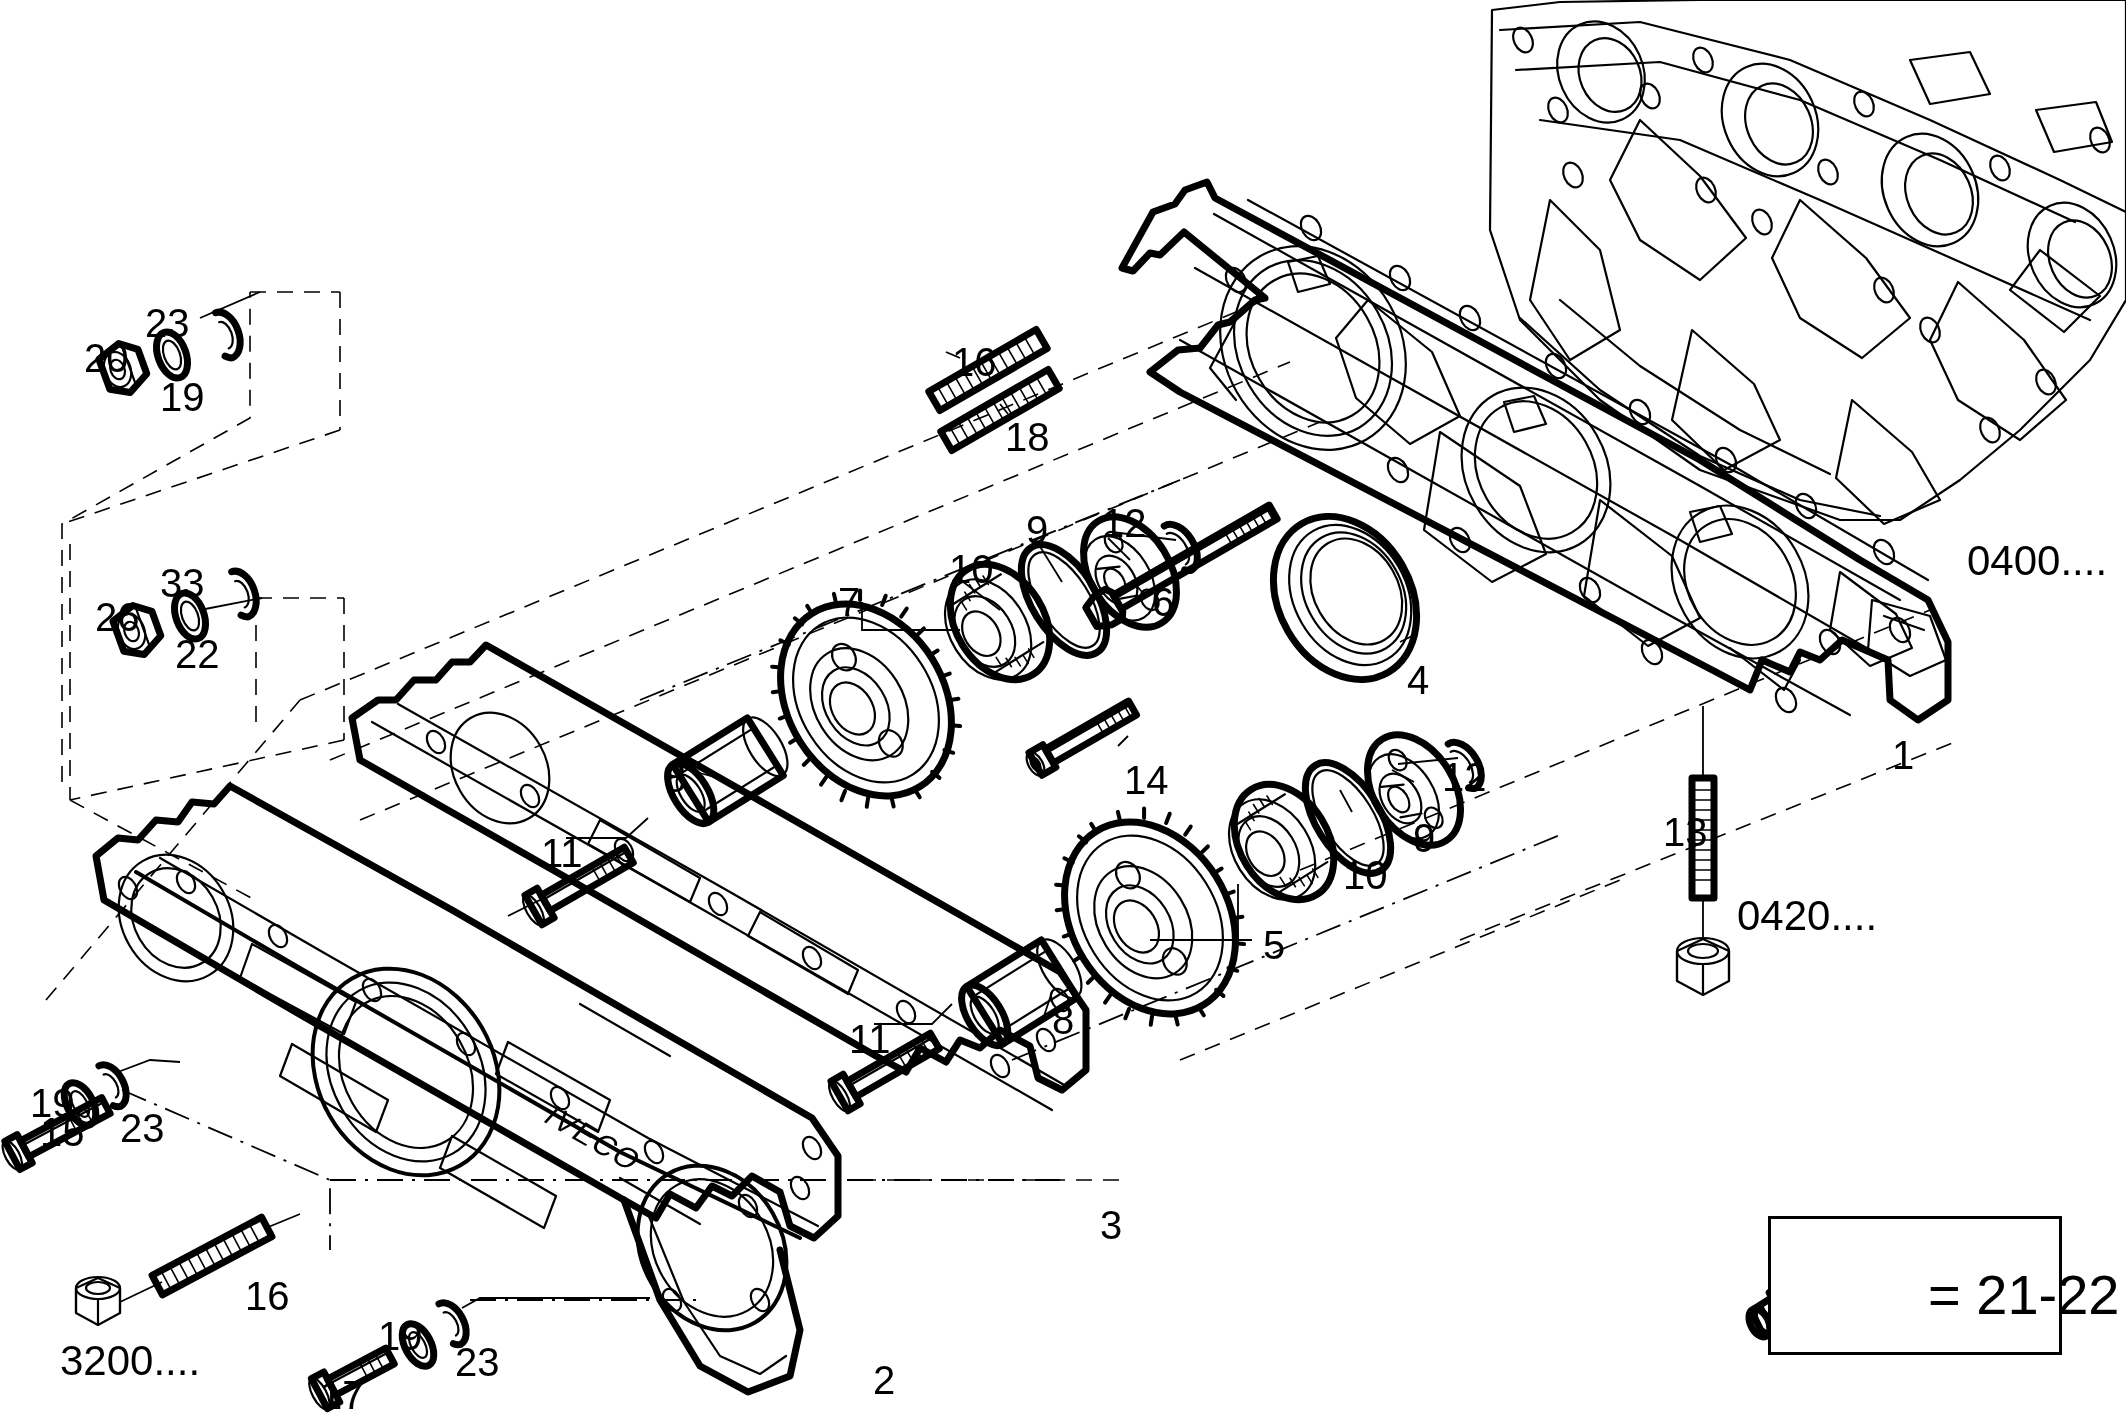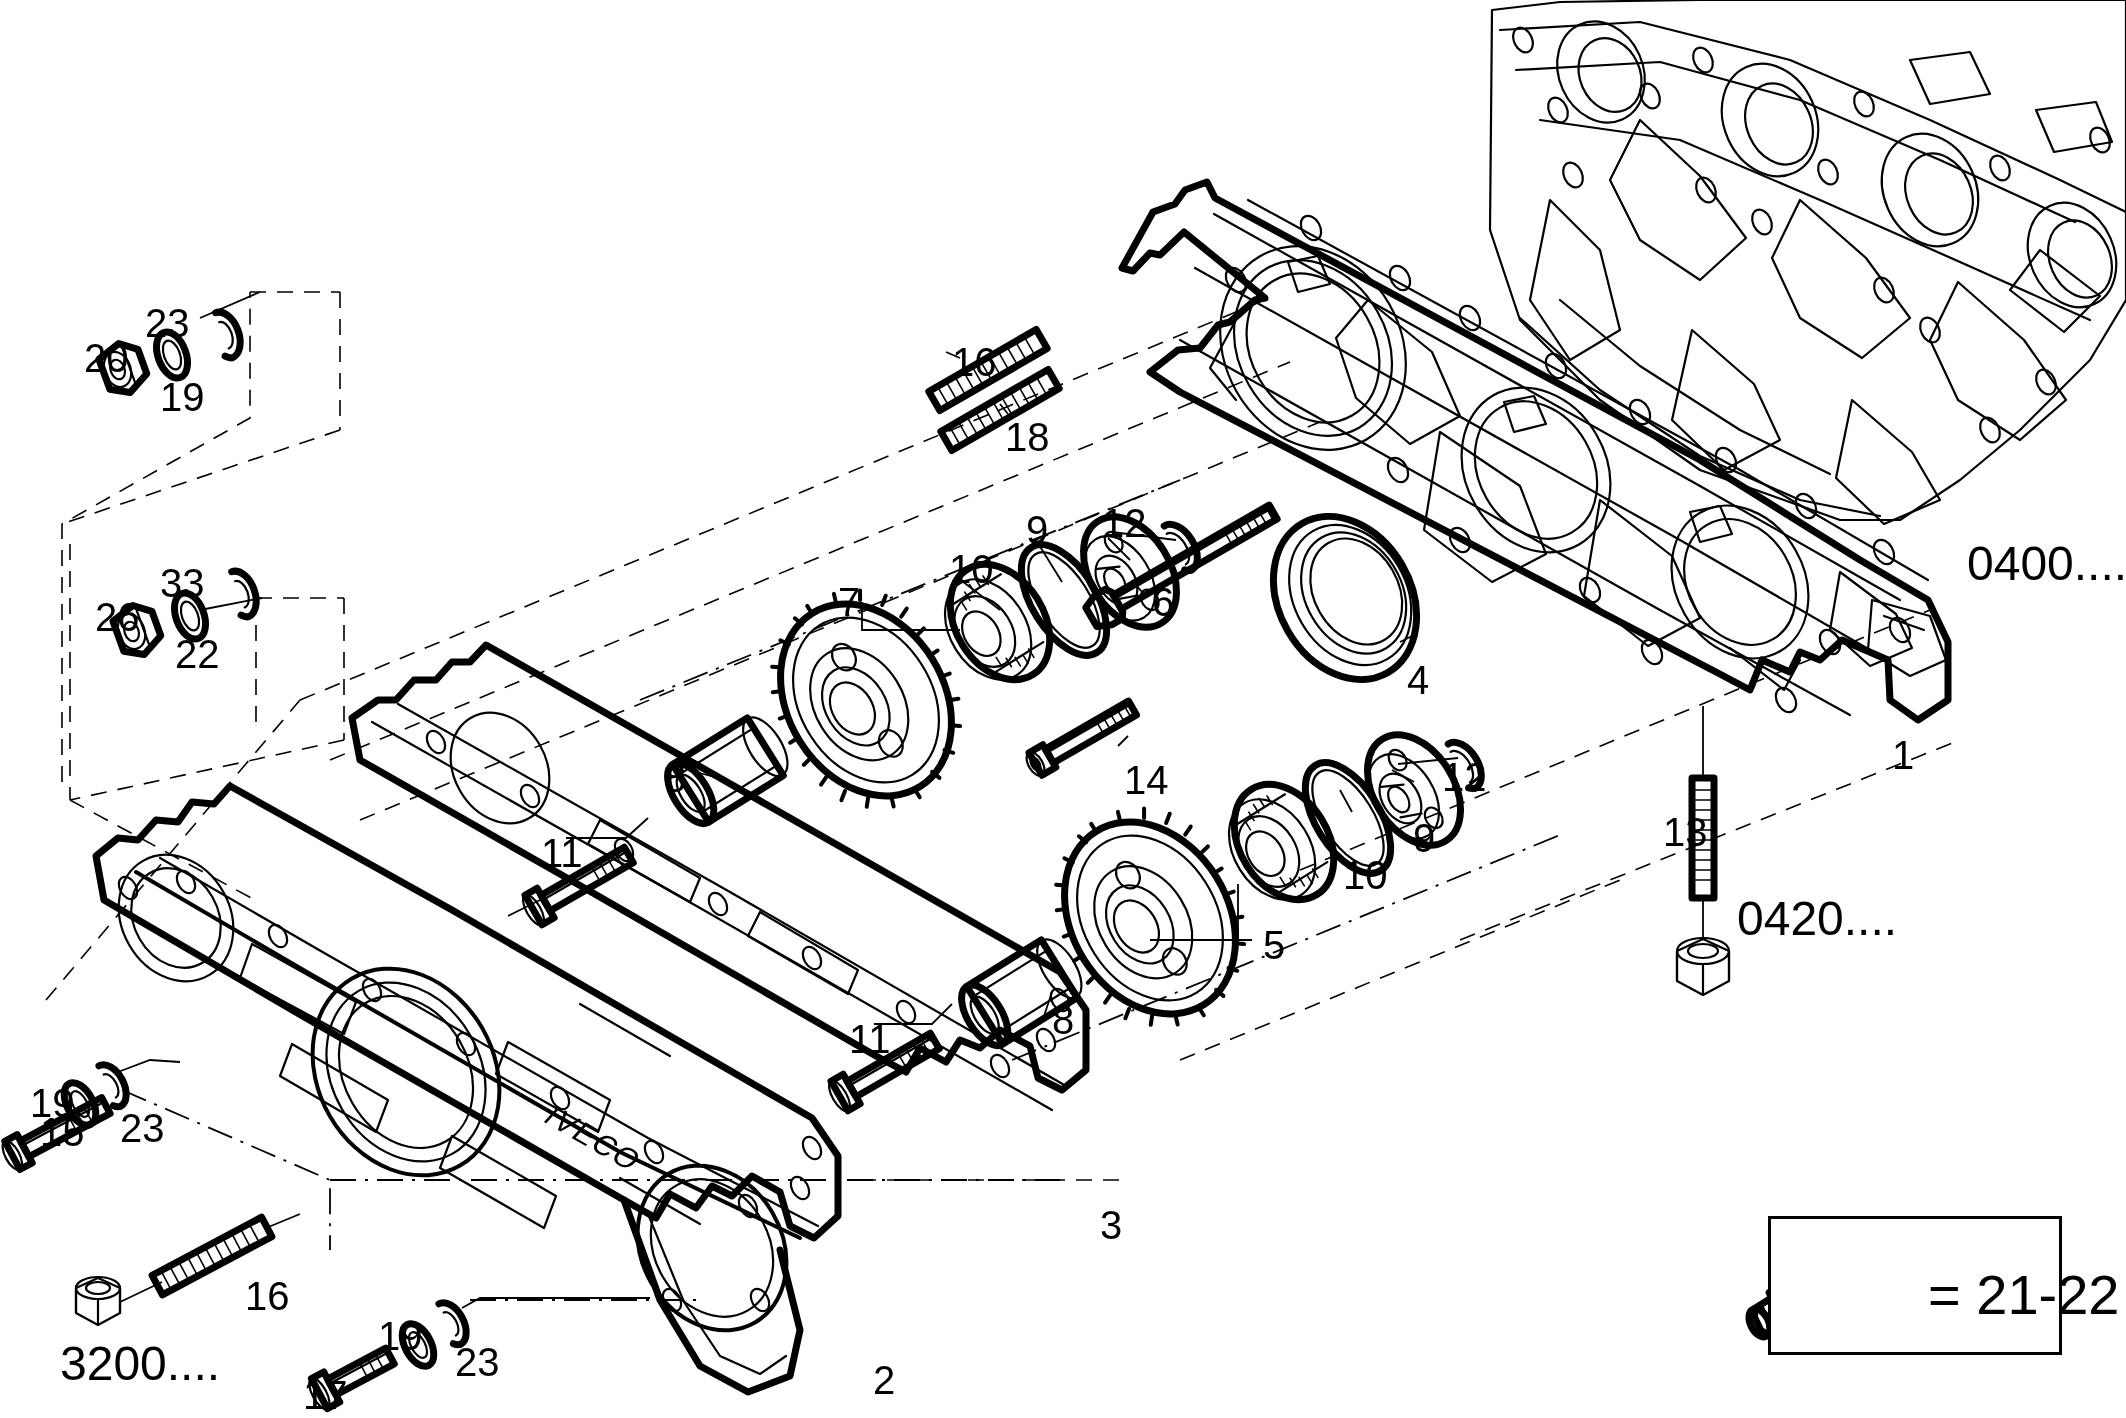--- a/index.html
+++ b/index.html
@@ -4,21 +4,21 @@
 <title>Parts Diagram</title>
 <style>
   html,body{margin:0;padding:0;background:#ffffff;}
   body{width:2126px;height:1418px;overflow:hidden;
        font-family:"Liberation Sans", sans-serif;color:#000;}
   #sheet{position:relative;width:2126px;height:1418px;background:#fff;}
   #sheet svg{position:absolute;left:0;top:0;}
   .lbl{position:absolute;font-family:"Liberation Sans", sans-serif;
        font-size:40px;line-height:1;color:#000;white-space:nowrap;
        letter-spacing:0px;}
-  .lbl.ref{font-size:48px;}
+  .lbl.ref{font-size:42px;}
   .legend-box{position:absolute;border:3px solid #000;background:#fff;}
   .legend-eq{position:absolute;font-size:56px;white-space:nowrap;}
 </style>
 </head>
 <body>
 
 <div id="sheet">
 
   <svg width="2126" height="1418" viewBox="0 0 2126 1418">
     <defs>
@@ -732,21 +732,21 @@
   <div class="lbl" style="left:1343px;top:855px">10</div>
   <div class="lbl" style="left:541px;top:833px">11</div>
   <div class="lbl" style="left:849px;top:1019px">11</div>
   <div class="lbl" style="left:1102px;top:503px">12</div>
   <div class="lbl" style="left:1442px;top:757px">12</div>
   <div class="lbl" style="left:1663px;top:812px">13</div>
   <div class="lbl" style="left:1124px;top:760px">14</div>
   <div class="lbl" style="left:40px;top:1112px">15</div>
   <div class="lbl" style="left:952px;top:342px">16</div>
   <div class="lbl" style="left:245px;top:1276px">16</div>
-  <div class="lbl" style="left:303px;top:1375px">17</div>
+  <div class="lbl" style="left:320px;top:1375px">17</div>
   <div class="lbl" style="left:1005px;top:417px">18</div>
   <div class="lbl" style="left:160px;top:377px">19</div>
   <div class="lbl" style="left:30px;top:1083px">19</div>
   <div class="lbl" style="left:378px;top:1316px">19</div>
   <div class="lbl" style="left:84px;top:338px">20</div>
   <div class="lbl" style="left:145px;top:303px">23</div>
   <div class="lbl" style="left:120px;top:1108px">23</div>
   <div class="lbl" style="left:455px;top:1342px">23</div>
   <div class="lbl" style="left:160px;top:563px">33</div>
   <div class="lbl" style="left:175px;top:634px">22</div>

